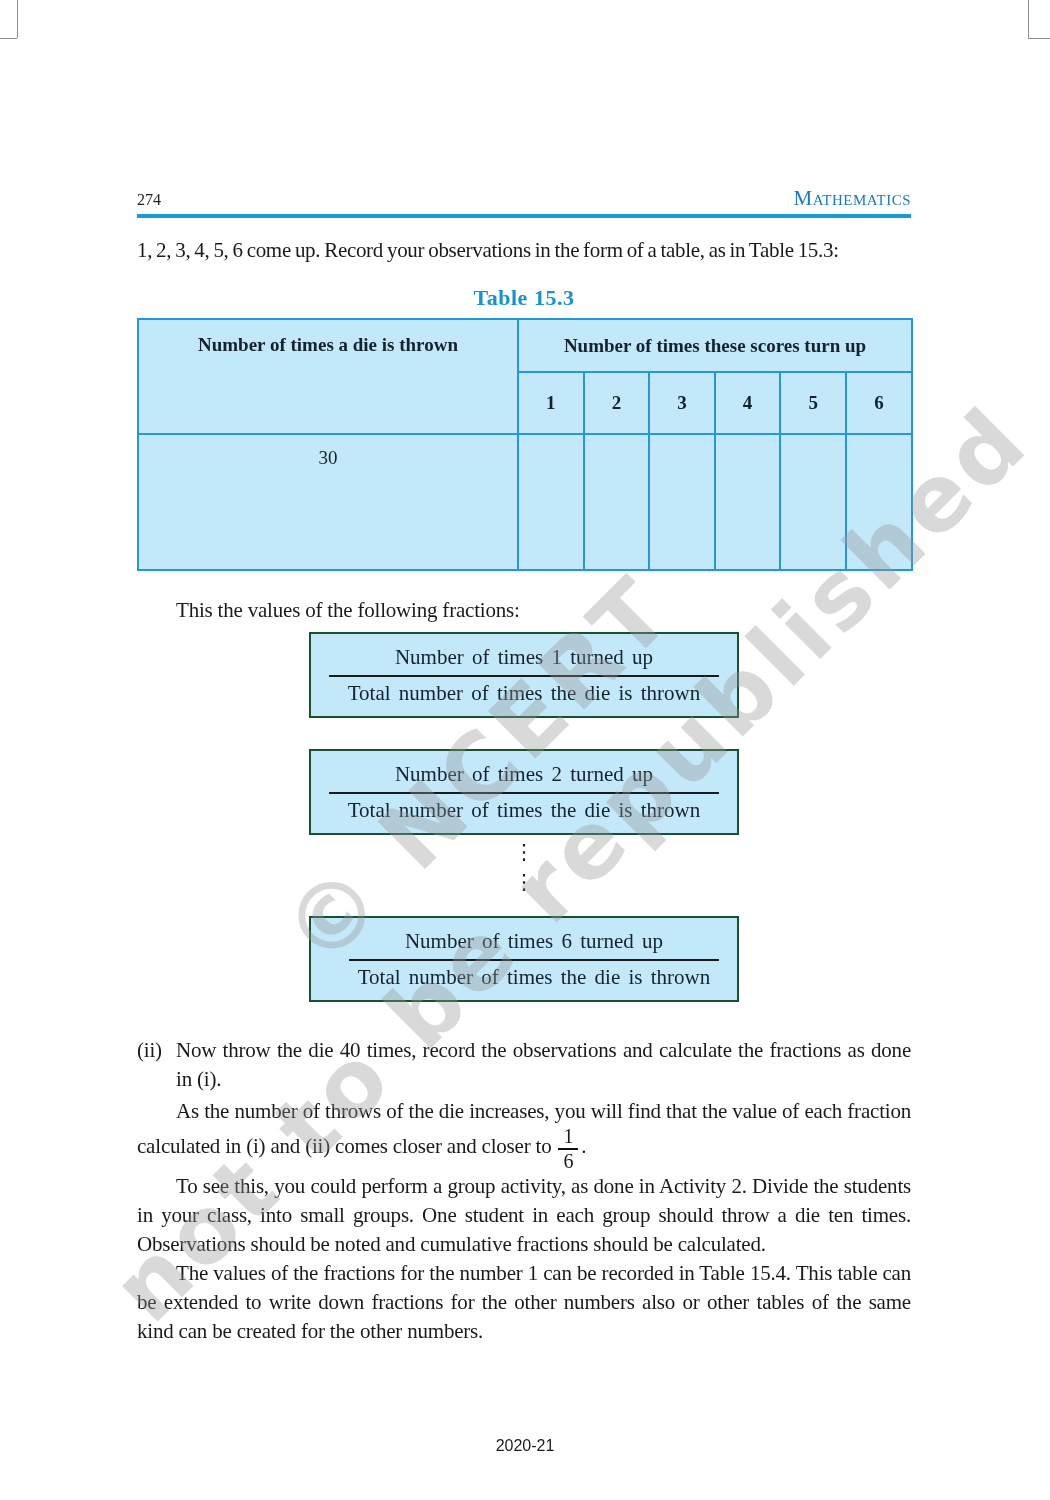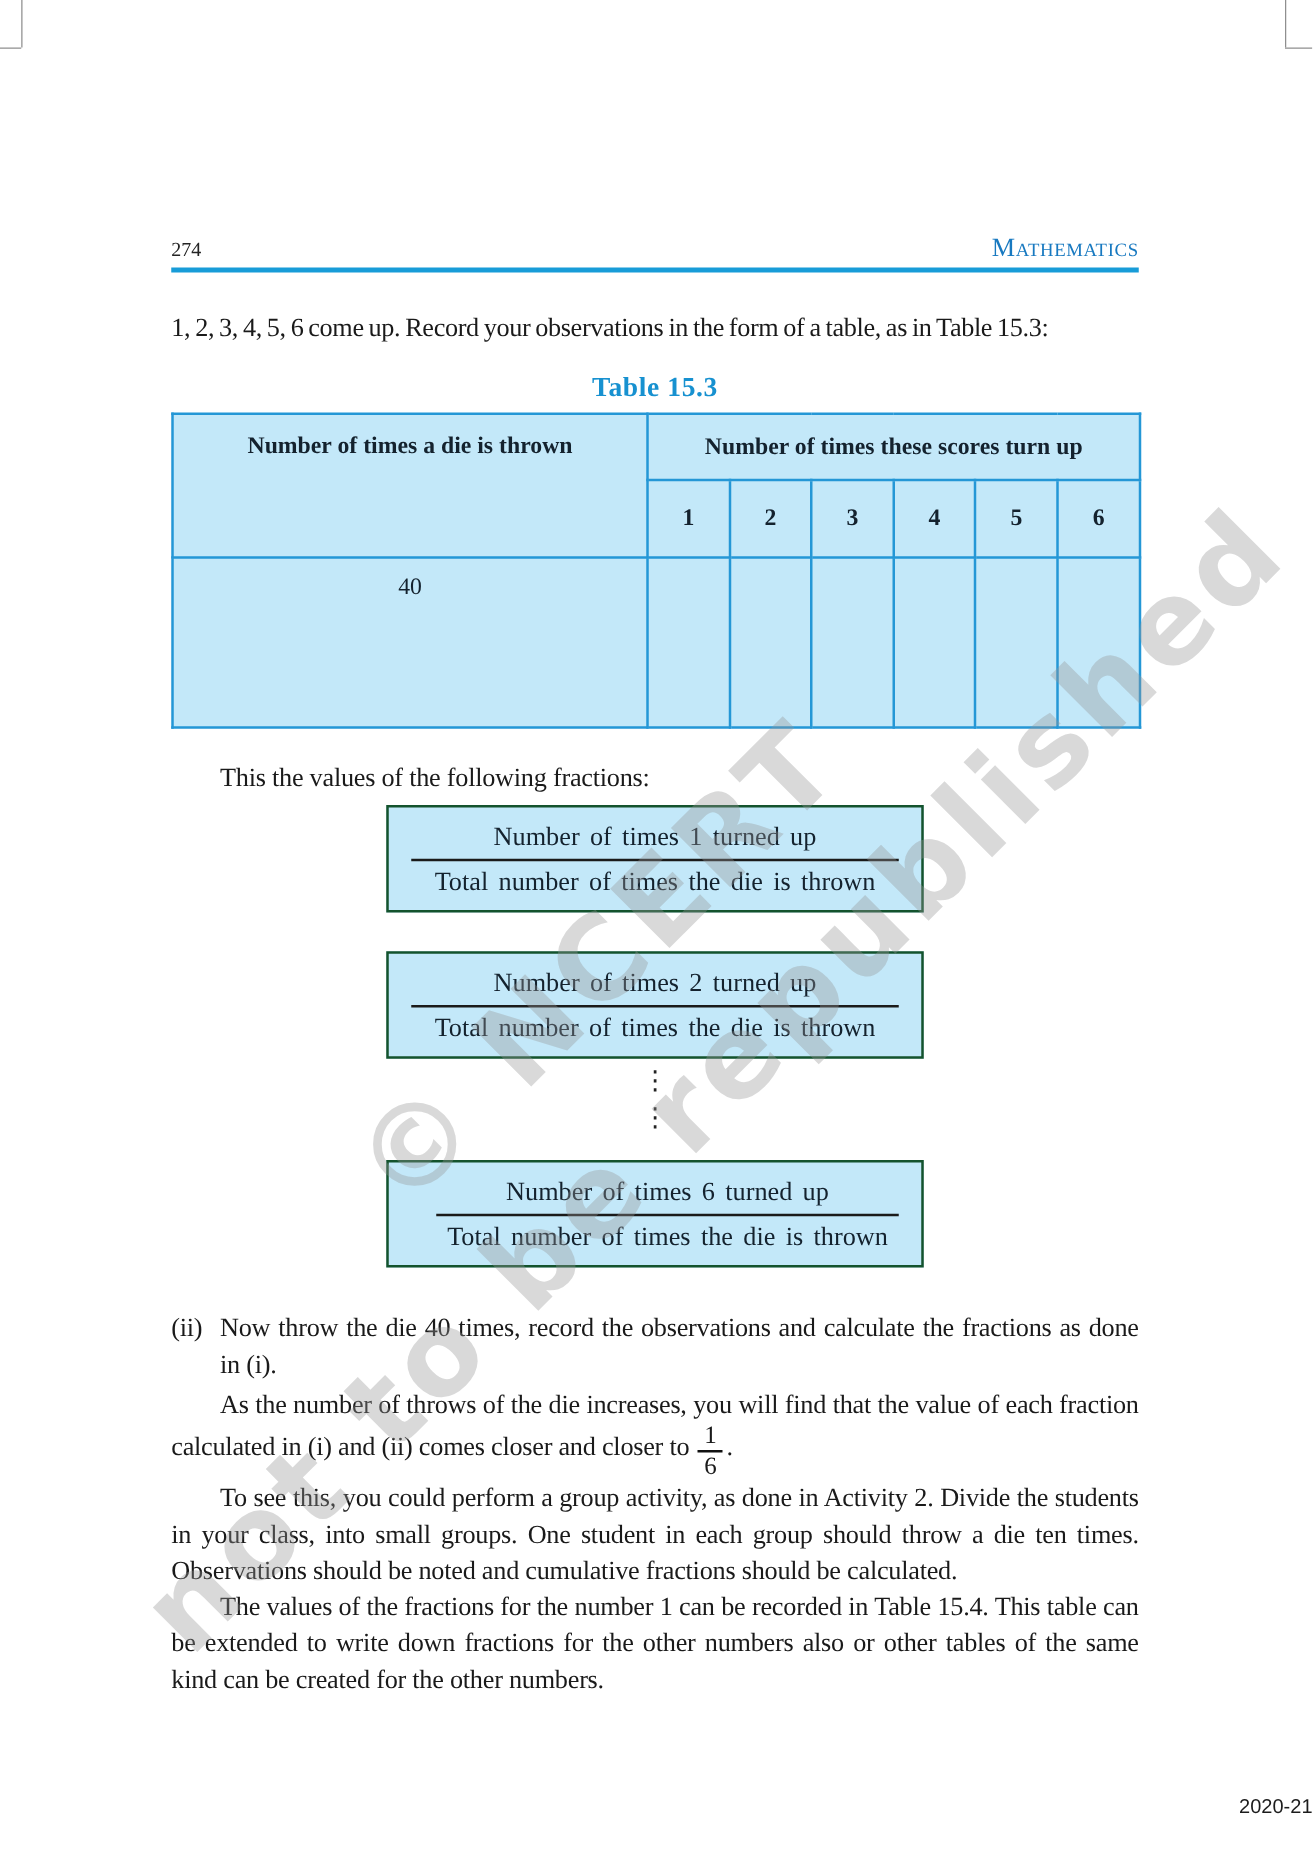--- a/index.html
+++ b/index.html
@@ -24,21 +24,21 @@
     text-align:center; color:rgba(150,150,150,0.36); pointer-events:none;
   }
 
   .content { position:absolute; left:137px; top:0; width:774px; z-index:2; }
 
   .running-head { display:flex; justify-content:space-between; align-items:baseline; margin-top:186px; }
   .page-num { font-size:16px; color:#232323; }
   .running-title { font-variant:small-caps; font-size:21px; letter-spacing:0.5px; color:#1879c0; }
   .rule { margin-top:3px; height:4px; background:#189cd8; }
 
-  .intro { margin-top:30px; font-size:21px; line-height:29px; letter-spacing:-0.3px; word-spacing:-1px; white-space:nowrap; }
+  .intro { margin-top:18px; font-size:21px; line-height:29px; letter-spacing:-0.3px; word-spacing:-1px; white-space:nowrap; }
 
   .table-title { margin-top:20px; text-align:center; font-size:22px; font-weight:bold; color:#1791d0; letter-spacing:0.5px; }
 
   table.t153 { margin-top:7px; width:774px; border-collapse:collapse; table-layout:fixed; }
   table.t153 td {
     border:2px solid #2497d6; background:#c3e8f9;
     font-size:19px; color:#14222e; text-align:center;
   }
   td.left-head { font-weight:bold; vertical-align:top; padding-top:14px; font-size:19px; }
   td.right-head { font-weight:bold; height:53px; vertical-align:middle; font-size:19px; }
@@ -63,21 +63,21 @@
   .item-ii .ii-label { width:39px; flex:0 0 39px; }
   .item-ii .ii-text { flex:1; text-align:justify; }
 
   .para { margin-top:3px; font-size:21px; line-height:29px; letter-spacing:-0.2px; text-align:justify; text-indent:39px; }
   .para.tight { margin-top:0; }
 
   .ifrac { display:inline-block; vertical-align:-15px; text-align:center; line-height:1.05; font-size:20px; margin:0 3px 0 7px; text-indent:0; }
   .ifrac .fr-n { display:block; border-bottom:2px solid #111; padding:0 5px 1px; }
   .ifrac .fr-d { display:block; padding-top:1px; }
 
-  .footer { position:absolute; left:0; right:0; top:1437px; text-align:right;
+  .footer { position:absolute; left:0; right:0; top:1437px; text-align:center;
     font-family:"Liberation Sans", sans-serif; font-size:16px; color:#1c1c1c; z-index:2; }
 </style>
 </head>
 <body>
 
 <div class="page">
 
   <div class="crop tl-v"></div>
   <div class="crop tl-h"></div>
   <div class="crop tr-v"></div>
@@ -117,21 +117,21 @@
         </tr>
         <tr class="scores-row">
           <td>1</td>
           <td>2</td>
           <td>3</td>
           <td>4</td>
           <td>5</td>
           <td>6</td>
         </tr>
         <tr class="body-row">
-          <td class="throws">40</td>
+          <td class="throws">30</td>
           <td></td>
           <td></td>
           <td></td>
           <td></td>
           <td></td>
           <td></td>
         </tr>
       </tbody>
     </table>
 

